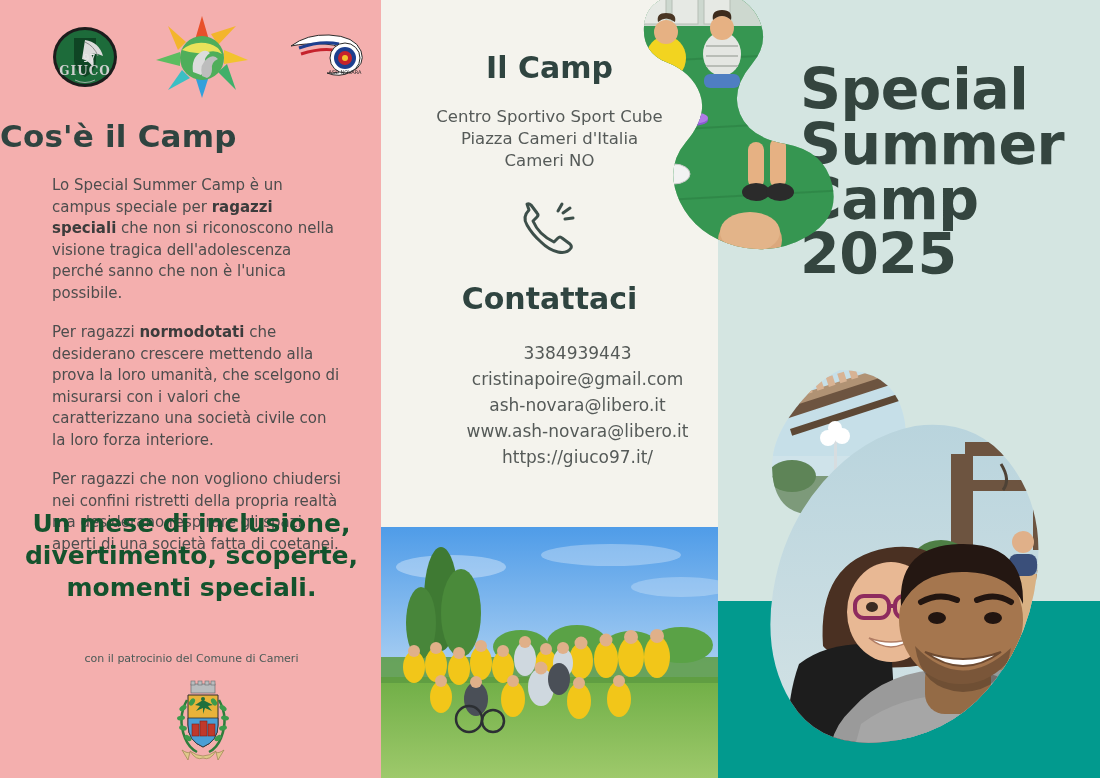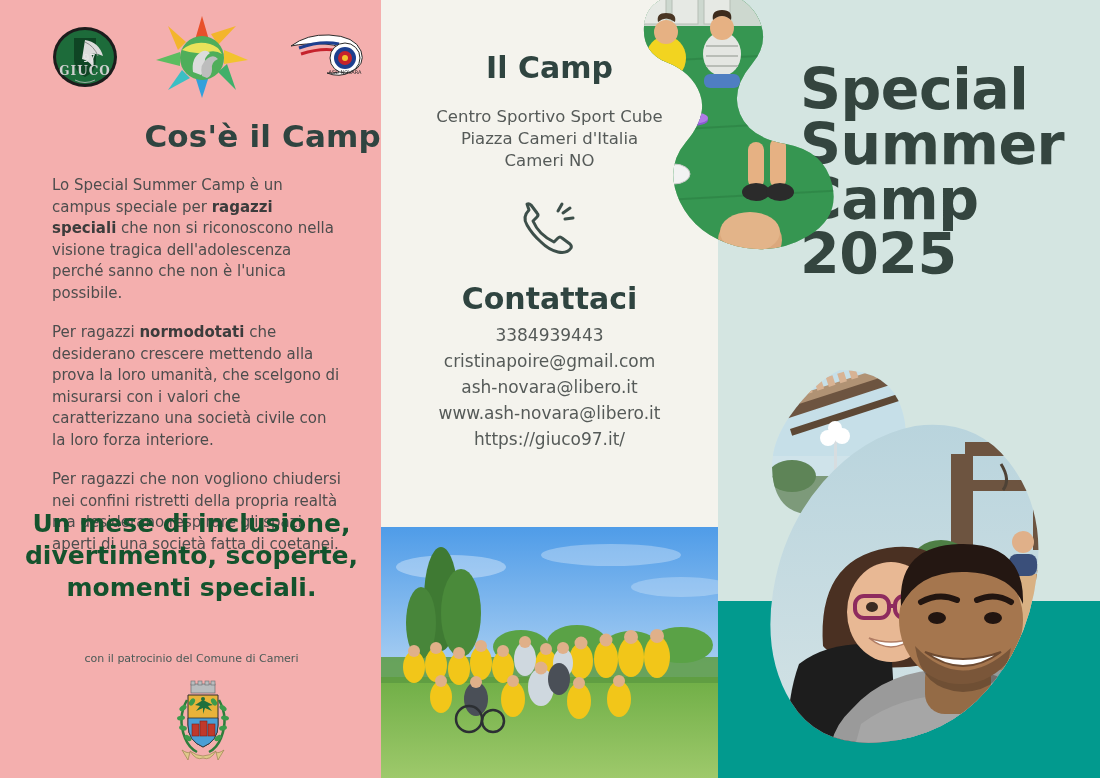--- a/index.html
+++ b/index.html
@@ -33,21 +33,21 @@
   .logos{
     position:absolute;left:0;top:8px;width:381px;height:84px;text-align:center;
   }
   .logo{position:absolute;}
   .logo-giuco{left:47px;top:18px;width:76px;height:62px;}
   .logo-sun{left:152px;top:6px;width:100px;height:86px;}
   .logo-asd{left:287px;top:24px;width:78px;height:46px;}
 
   .h-left{
     position:absolute;left:0;top:118px;width:381px;
-    text-align:right;
+    text-align:left;
     font-size:31px;font-weight:bold;color:#2f4440;
     letter-spacing:.2px;
   }
   .body-left{
     position:absolute;left:52px;top:175px;width:290px;
     font-size:15px;line-height:21.5px;color:#4d4d4d;
   }
   .body-left p{margin:0 0 18px 0;}
   .body-left b{color:#3c3c3c;font-weight:bold;}
 
@@ -67,21 +67,21 @@
     position:absolute;left:381px;width:337px;text-align:center;
     font-size:30px;font-weight:bold;color:#2f4440;
   }
   .h-camp{top:50px;}
   .h-contact{top:281px;}
   .center-lines{
     position:absolute;left:381px;width:337px;text-align:center;
     font-size:16.5px;line-height:22px;color:#555a58;
   }
   .addr{top:106px;}
-  .contacts{top:322px;line-height:26px;font-size:17px;}
+  .contacts{top:340px;line-height:26px;font-size:17px;padding-left:28px;}
   .phone-icon{position:absolute;left:516px;top:198px;width:70px;height:60px;}
 
   
   .h-right{
     position:absolute;left:800px;top:62px;width:290px;
     font-size:57px;line-height:55px;font-weight:bold;color:#34453f;
     letter-spacing:-.5px;
   }
 
   

